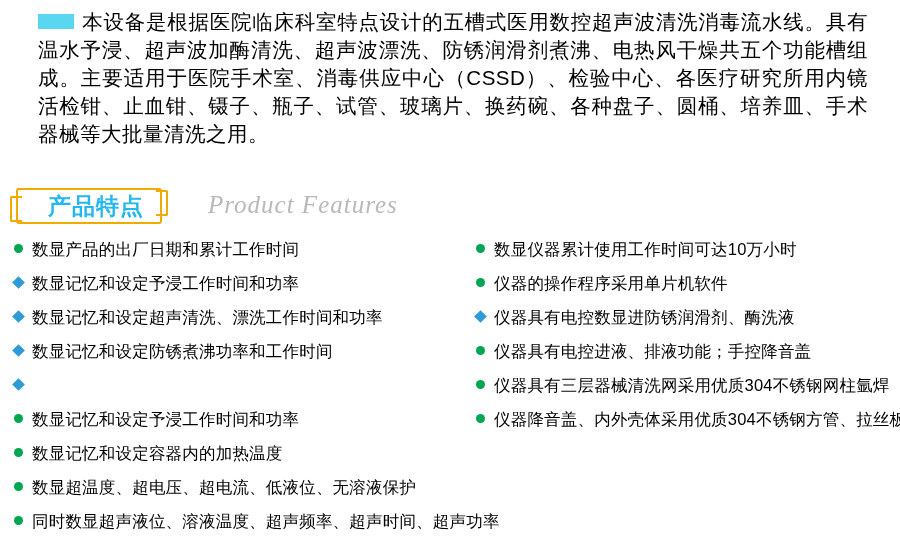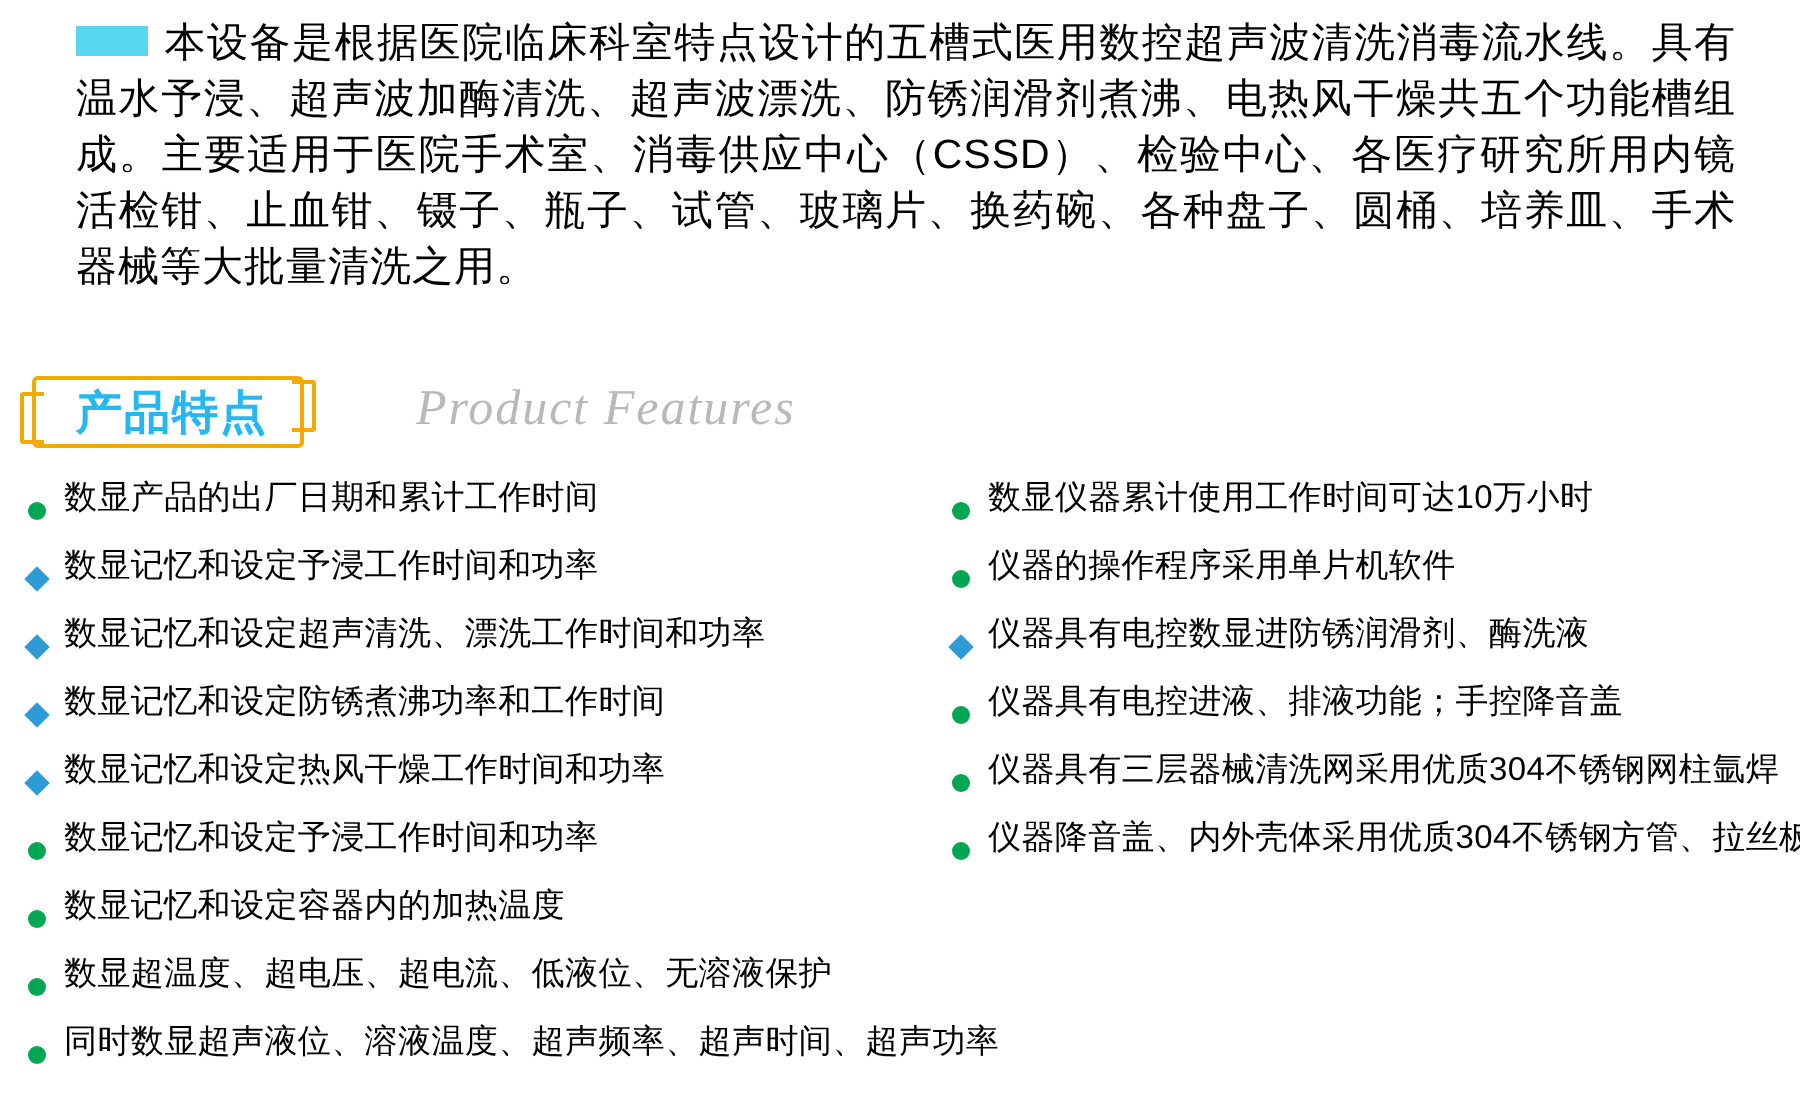--- a/index.html
+++ b/index.html
@@ -57,20 +57,21 @@
     padding: 3px 16px 3px 20px;
     display: flex;
     align-items: center;
   }
   .tag-text {
     font-size: 23px;
     font-weight: bold;
     color: #25b7ef;
     letter-spacing: 1px;
     white-space: nowrap;
+    margin-left: 10px;
   }
   
   .tag::before {
     content: "";
     position: absolute;
     left: -8px;
     top: 6px;
     width: 10px;
     height: 22px;
     border-left: 2px solid #f2a900;
@@ -112,21 +113,21 @@
   }
   .col {
     position: absolute;
     top: 0;
   }
   .col-left  { left: 14px;  width: 440px; }
   .col-right { left: 476px; width: 440px; }
 
   .feat {
     display: flex;
-    align-items: center;
+    align-items: flex-start;
     margin-bottom: 0px;
     height: 34px;
   }
   .feat-label {
     font-size: 16.5px;
     line-height: 34px;
     letter-spacing: 0.2px;
     color: #000;
     white-space: nowrap;
   }
@@ -174,21 +175,20 @@
       <div class="feat">
         <span class="bullet bullet-diamond"></span>
         <span class="feat-label">数显记忆和设定超声清洗、漂洗工作时间和功率</span>
       </div>
       <div class="feat">
         <span class="bullet bullet-diamond"></span>
         <span class="feat-label">数显记忆和设定防锈煮沸功率和工作时间</span>
       </div>
       <div class="feat">
         <span class="bullet bullet-diamond"></span>
-        <span class="feat-label">数显记忆和设定热风干燥工作时间和功率</span>
       </div>
       <div class="feat">
         <span class="bullet bullet-circle"></span>
         <span class="feat-label">数显记忆和设定予浸工作时间和功率</span>
       </div>
       <div class="feat">
         <span class="bullet bullet-circle"></span>
         <span class="feat-label">数显记忆和设定容器内的加热温度</span>
       </div>
       <div class="feat">

